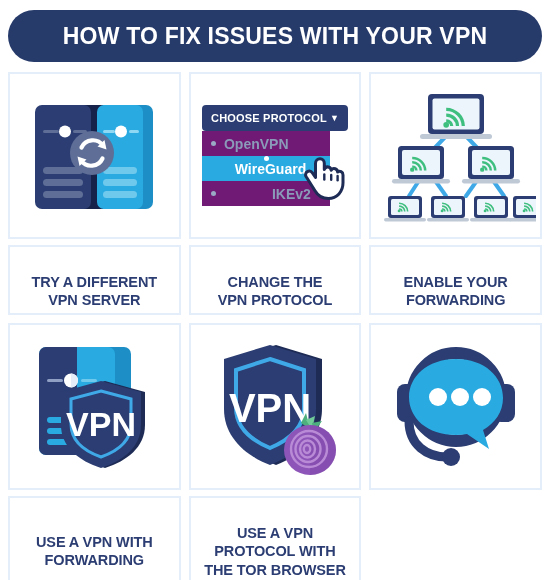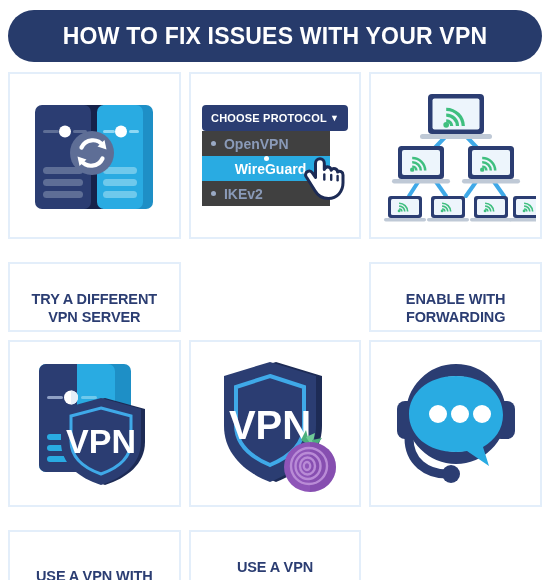--- a/index.html
+++ b/index.html
@@ -44,21 +44,21 @@
   .grid {
     display: grid;
     grid-template-columns: repeat(3, 1fr);
     grid-template-rows: repeat(2, 1fr);
     gap: 8px 8px;
     height: 500px;
   }
   .card {
     display: flex;
     flex-direction: column;
-    gap: 23px;
+    gap: 6px;
   }
   .icon-box {
     flex: 0 0 167px;
     border: 2px solid #e3eefa;
     background: #ffffff;
     display: flex;
     align-items: center;
     justify-content: center;
     box-sizing: border-box;
     position: relative;
@@ -142,51 +142,55 @@
 
     <div class="card">
       <div class="icon-box">
         <div style="position:relative; width:146px;">
 
           <div style="background:#2B3D72; border-radius:4px; height:26px; display:flex; align-items:center; justify-content:space-between; padding:0 9px; box-sizing:border-box;">
             <span style="color:#fff; font-size:11px; font-weight:bold; letter-spacing:0.2px;">CHOOSE PROTOCOL</span>
             <span style="color:#fff; font-size:9px; line-height:1;">▼</span>
           </div>
 
-          <div style="background:#404040; width:128px;">
+          <div style="background:#701a75; width:128px;">
             <div style="height:25px; display:flex; align-items:center; padding-left:9px;">
               <span style="width:5px; height:5px; border-radius:50%; background:#9AA9C4; margin-right:8px; flex:0 0 auto;"></span>
               <span style="color:#8A9AB8; font-size:14px; font-weight:bold;">OpenVPN</span>
             </div>
             <div style="height:25px; display:flex; align-items:center; padding-left:9px; background:#29ABE2;flex-direction:column;">
               <span style="width:5px; height:5px; border-radius:50%; background:#FFFFFF; margin-right:8px; flex:0 0 auto;"></span>
               <span style="color:#FFFFFF; font-size:14px; font-weight:bold;">WireGuard</span>
             </div>
             <div style="height:25px; display:flex; align-items:center; padding-left:9px;">
               <span style="width:5px; height:5px; border-radius:50%; background:#9AA9C4; margin-right:8px; flex:0 0 auto;"></span>
-              <span style="color:#8A9AB8; font-size:14px; font-weight:bold;">IKEv2</span>
+              <span style="color:#8A9AB8; font-size:14px; font-weight:bold;margin-left:48px;">IKEv2</span>
             </div>
           </div>
 
           <svg style="position:absolute; left:100px; top:49px;" width="44" height="48" viewBox="0 0 44 48">
             <path d="M13.5 9.5 C13.5 6.7 15.6 4.8 18 4.8 C20.4 4.8 22.3 6.7 22.3 9.3 L22.3 15.5
                      C23.0 13.6 24.6 12.6 26.4 13.0 C28.0 13.4 29.0 14.6 29.2 16.2
                      C30.0 14.9 31.6 14.3 33.2 14.8 C34.7 15.3 35.6 16.6 35.6 18.1
                      C36.5 17.3 37.9 17.1 39.1 17.7 C40.3 18.3 41.0 19.5 41.0 20.9
                      L41.0 28.8 C41.0 37.5 35.0 44.5 26.4 44.5 C20.5 44.5 16.0 41.8 13.0 36.7
                      L4.2 22.8 C3.0 20.8 3.6 18.6 5.4 17.6 C7.1 16.6 9.2 17.1 10.4 18.9
                      L13.5 23.4 Z" fill="#FFFFFF" stroke="#1D2B55" stroke-width="3" stroke-linejoin="round"></path>
             <g stroke="#1D2B55" stroke-width="2.4" stroke-linecap="round" fill="none">
               <path d="M22.3 20.5 L22.3 25.5"></path>
               <path d="M29.2 21.0 L29.2 25.8"></path>
               <path d="M35.6 22.0 L35.6 26.3"></path>
             </g>
           </svg>
         </div>
       </div>
+      <div class="label-box">
+        <div class="label-text">CHANGE THE
+VPN PROTOCOL</div>
+      </div>
     </div>
 
     <div class="card">
       <div class="icon-box">
         <svg class="art" width="160" height="140" viewBox="0 0 160 140">
 
           <g stroke="#3FA9E8" stroke-width="4" stroke-linecap="round">
             <path d="M72 48 L52 69"></path>
             <path d="M88 48 L108 69"></path>
             <path d="M44 93 L33 110"></path>
@@ -271,21 +275,21 @@
             <g fill="#3FBF7F" transform="translate(146,114) scale(0.42)">
               <circle cx="5" cy="26" r="3.4"></circle>
               <path d="M5 19.5 A8 8 0 0 1 13.5 27.5 L9.6 27.5 A4.4 4.4 0 0 0 5 23.2 Z"></path>
               <path d="M5 12.6 A15 15 0 0 1 20.4 27.5 L16.5 27.5 A11.2 11.2 0 0 0 5 16.4 Z"></path>
               <path d="M5 5.8 A22 22 0 0 1 27.3 27.5 L23.4 27.5 A18.2 18.2 0 0 0 5 9.6 Z"></path>
             </g>
           </g>
         </svg>
       </div>
       <div class="label-box">
-        <div class="label-text">ENABLE WITH
+        <div class="label-text">ENABLE YOUR
 FORWARDING</div>
       </div>
     </div>
 
     <div class="card">
       <div class="icon-box">
         <svg class="art" width="150" height="140" viewBox="0 0 150 140">
 
           <rect x="78" y="10" width="34" height="108" rx="7" fill="#1E8FC6"></rect>
 

